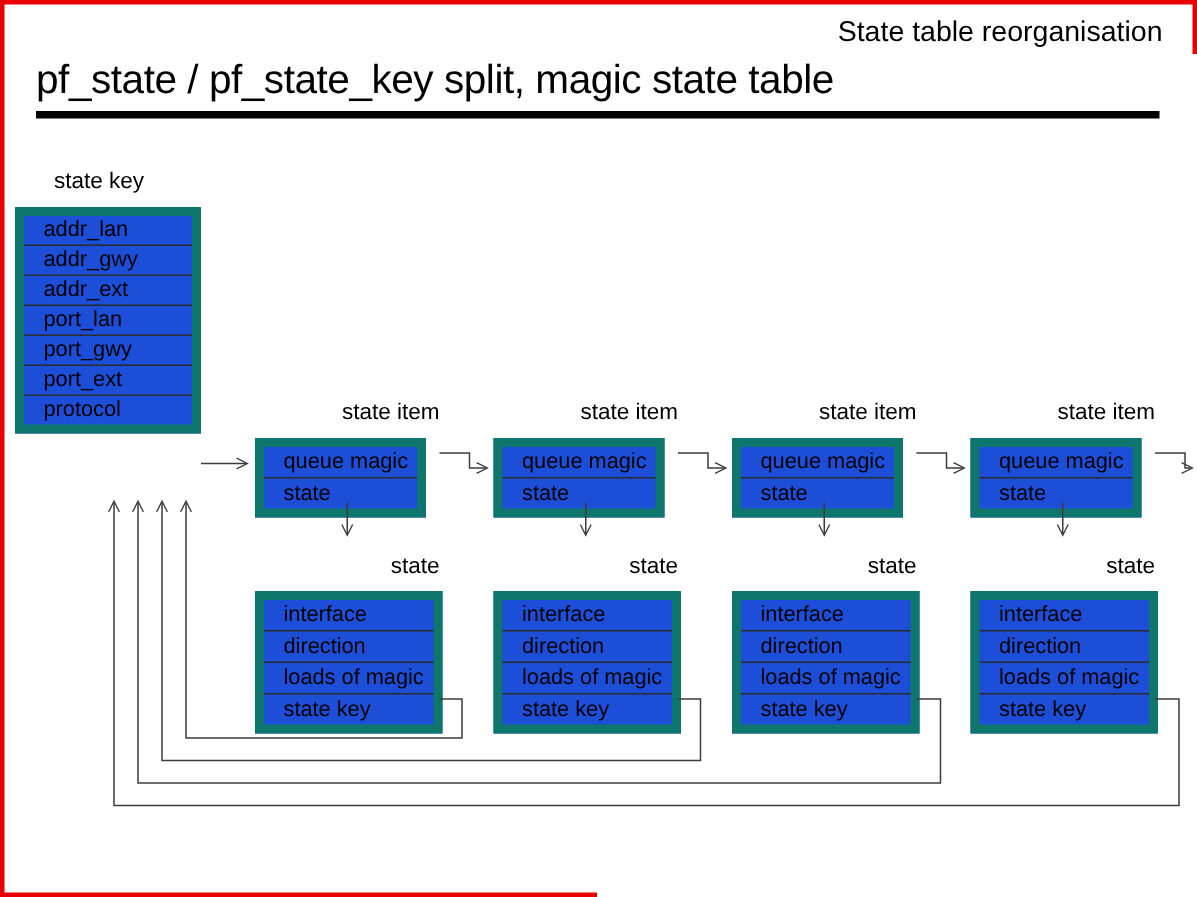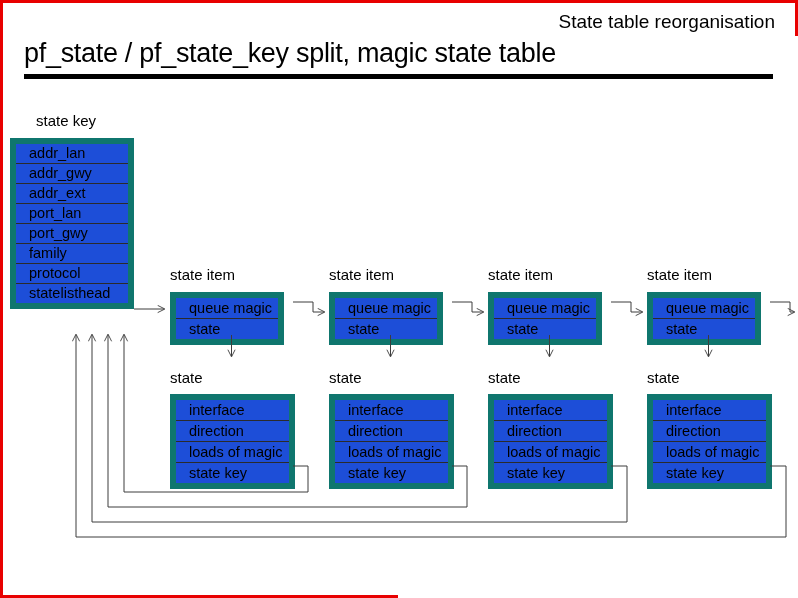--- a/index.html
+++ b/index.html
@@ -46,21 +46,21 @@
     position:absolute; left:10px; top:112px; width:112px;
     text-align:center; font-size:15px;
   }
   .skey { left:10px; top:138px; width:124px; }
 
   .col { position:absolute; top:0; width:123px; height:598px; }
   .col-1 { left:170px; } .col-2 { left:329px; }
   .col-3 { left:488px; } .col-4 { left:647px; }
   .col .label {
     position:absolute; left:0; width:100%;
-    text-align:left; font-size:15px;
+    text-align:right; font-size:15px;
   }
   .item-label  { top:266px; }
   .item-box    { position:absolute; top:292px; left:0; width:114px; }
   .state-label { top:369px; }
   .state-box   { position:absolute; top:394px; left:0; width:125px; }
 
   svg.wires {
     position:absolute; left:0; top:0; width:798px; height:598px;
     pointer-events:none;
   }
@@ -78,23 +78,22 @@
 <div class="main-title">pf_state / pf_state_key split, magic state table</div>
 <div class="title-rule"></div>
 
 <div class="skey-title">state key</div>
 <div class="box skey">
   <div class="row">addr_lan</div>
   <div class="row">addr_gwy</div>
   <div class="row">addr_ext</div>
   <div class="row">port_lan</div>
   <div class="row">port_gwy</div>
-  <div class="row">family</div>
+  <div class="row">port_ext</div>
   <div class="row">protocol</div>
-  <div class="row">statelisthead</div>
 </div>
 
 <div class="col col-1">
   <div class="label item-label">state item</div>
   <div class="box item-box">
     <div class="row">queue magic</div>
     <div class="row">state</div>
   </div>
   <div class="label state-label">state</div>
   <div class="box state-box">

